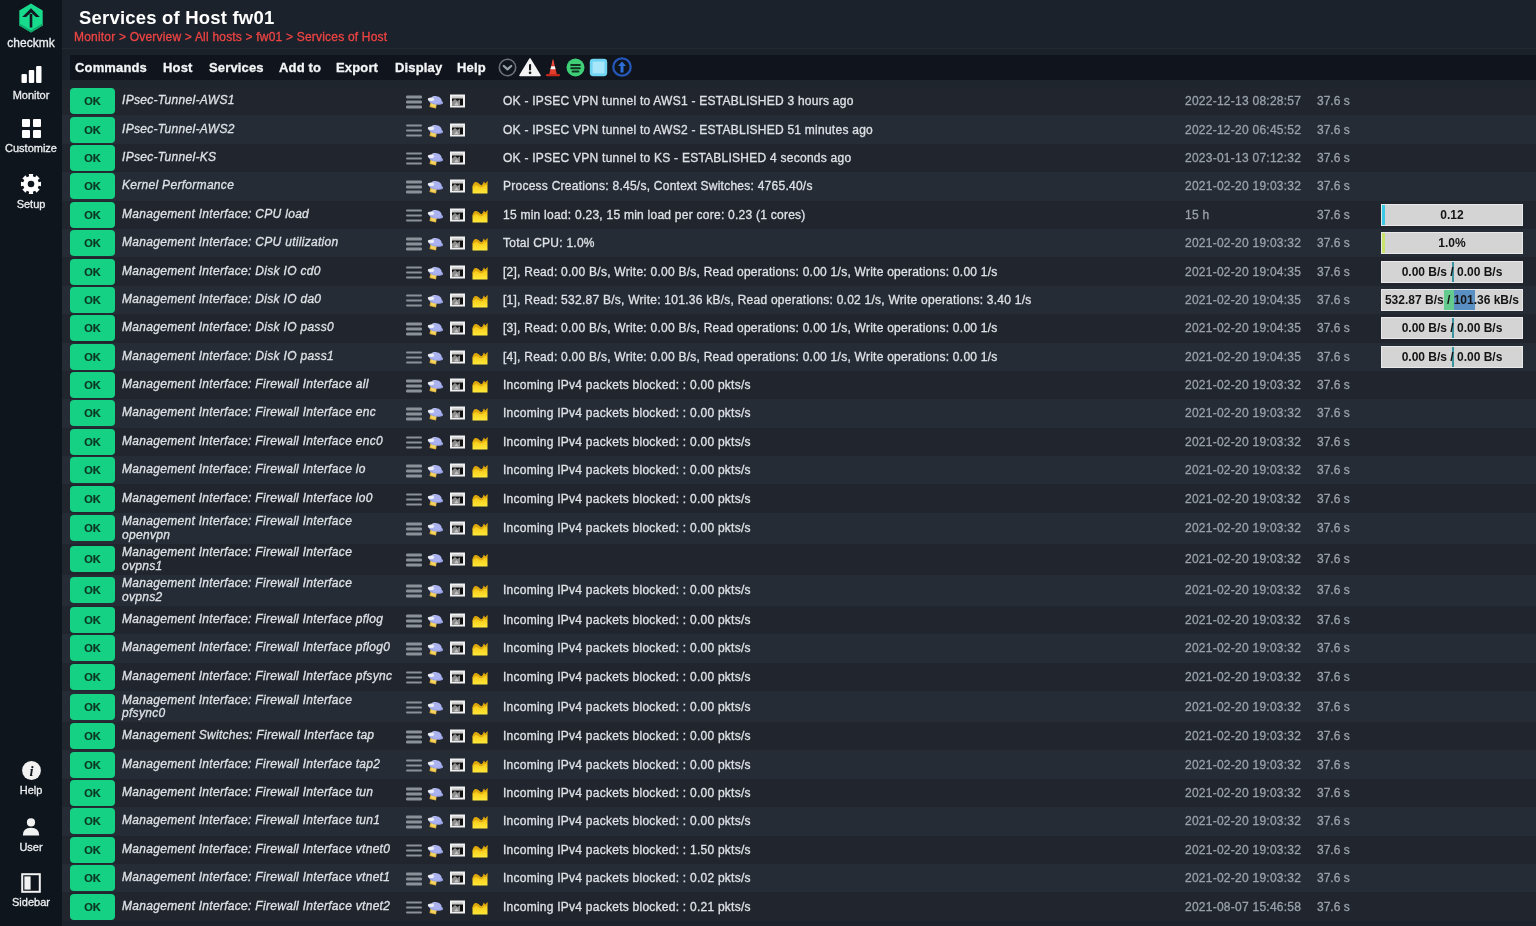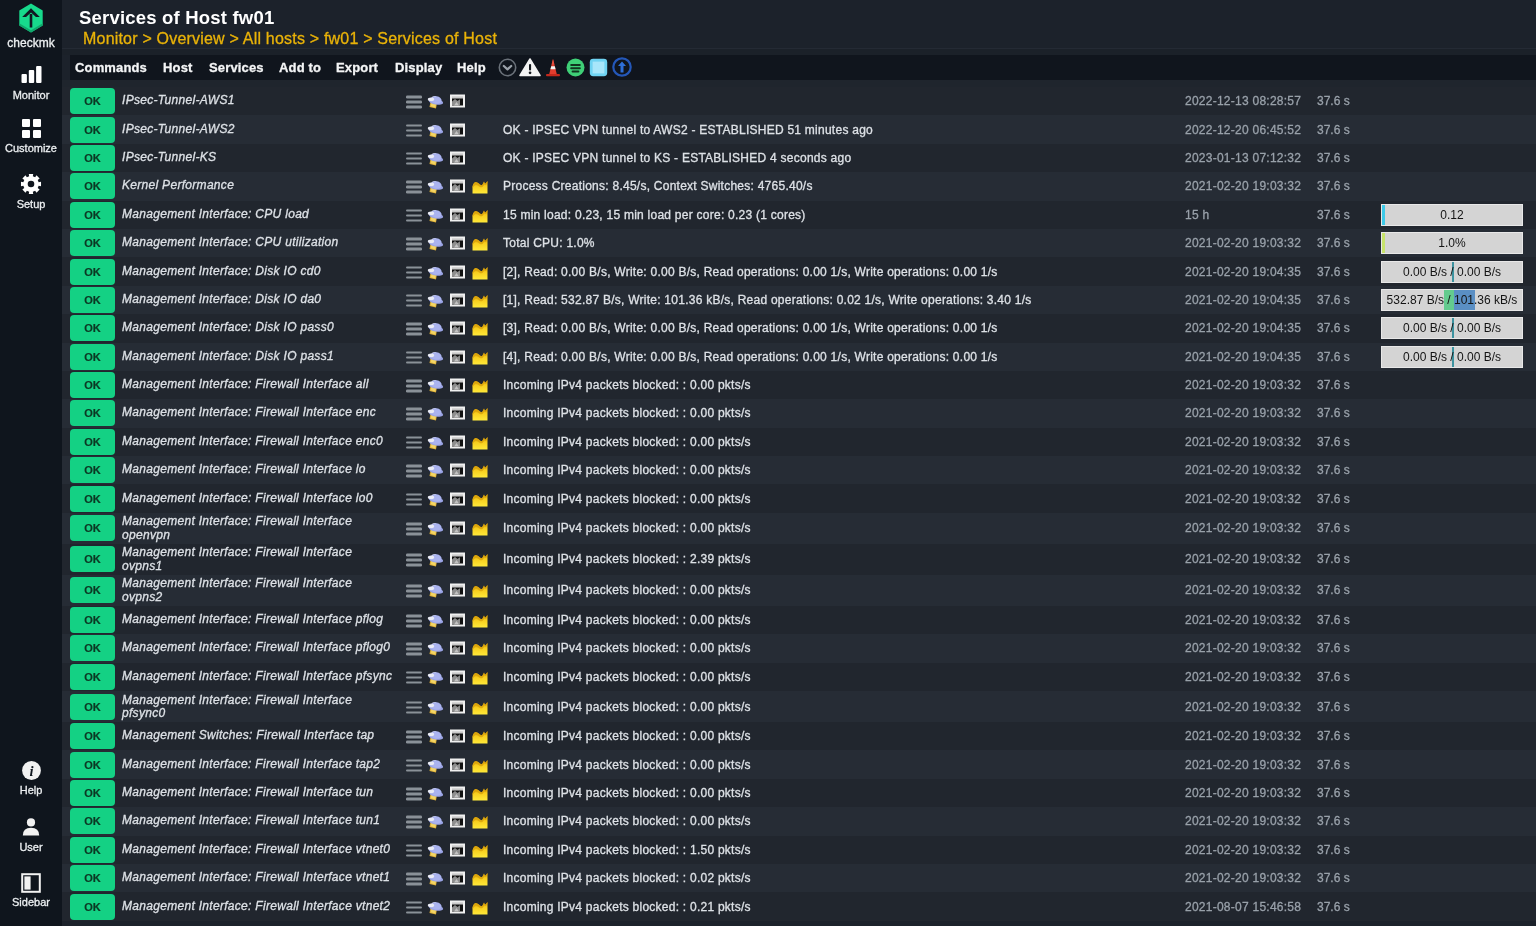--- a/index.html
+++ b/index.html
@@ -5,21 +5,21 @@
 html,body { width:1536px; height:926px; overflow:hidden; background:#1c222b;
   font-family:"Liberation Sans", sans-serif; }
 .svc, .st, .age, .dur, .crumb, .sbitem, .mi { -webkit-text-stroke:0.3px currentColor; }
 .ok { -webkit-text-stroke:0.2px currentColor; }
 #sidebar { position:absolute; left:0; top:0; width:62px; height:926px; background:#0f151d; z-index:5; }
 .sbitem { position:absolute; left:0; width:62px; text-align:center; color:#eceff1; font-size:11px; }
 .sbitem svg { display:block; margin:0 auto 3px; }
 #main { position:absolute; left:62px; top:0; width:1474px; height:926px; background:#1c222b; }
 #pagehead { position:absolute; left:0; top:0; width:1474px; height:53px; background:#1c222b;text-align:center; }
 h1 { position:absolute; left:17px; top:7px; font-size:18.5px; font-weight:bold; color:#fff; letter-spacing:0.2px; }
-.crumb { position:absolute; left:21px; top:30px; font-size:16px; color:#eab308; letter-spacing:0.2px; }
+.crumb { position:absolute; left:12px; top:30px; font-size:12px; color:#ef4444; letter-spacing:0.2px; }
 #hl1 { position:absolute; left:0; top:47.5px; width:1474px; height:1.5px; background:#242a34; }
 #hl2 { position:absolute; left:0; top:49px; width:1474px; height:6px; background:#1b2129; }
 #hl3 { position:absolute; left:0; top:79.5px; width:1474px; height:7.5px; background:#1f252d; }
 #menubar { position:absolute; left:8px; top:55px; width:1466px; height:24.5px; background:#10151d; }
 .mi { position:absolute; top:4.5px; font-size:13px; font-weight:bold; color:#f4f5f6; letter-spacing:0.15px; }
 .mic { position:absolute; top:3px; }
 #table { position:absolute; left:0; top:87px; width:1474px; }
 .row { position:relative; width:1474px;padding-left:33px; }
 .row.odd { background:#21262e; }
 .row.even { background:#262c35; }
@@ -31,21 +31,21 @@
 .iburger { width:16px; height:13px; display:inline-block; position:relative; margin-right:5px; margin-top:2px; }
 .iburger i { display:block; height:2.5px; border-radius:1.25px; background:#8a9198; margin-bottom:2.5px; }
 .ic { margin-right:5px; display:inline-block; }
 .st { position:absolute; left:441px; top:50%; transform:translateY(-50%); width:670px;
   font-size:12px; color:#dde1e6; white-space:nowrap; letter-spacing:0.25px; }
 .age { position:absolute; left:1123px; top:50%; transform:translateY(-50%); font-size:12px; color:#99a1aa; white-space:nowrap; letter-spacing:0.25px; }
 .dur { position:absolute; left:1255px; top:50%; transform:translateY(-50%); font-size:12px; color:#99a1aa; }
 .perf { position:absolute; left:1319px; top:50%; transform:translateY(-50%); width:142px; height:22px;
   background:#d4d4d4; border:1px solid #e8e8e8; overflow:hidden; }
 .perf span { position:absolute; left:0; top:0; width:100%; text-align:center; line-height:20px;
-  font-size:12px; font-weight:normal; color:#141414; }
+  font-size:12px; font-weight:bold; color:#141414; }
 .pb { position:absolute; top:0; height:100%; }
 </style></head>
 <body>
 <div id="main">
   <div id="pagehead">
     <h1>Services of Host fw01</h1>
     <div class="crumb">Monitor &gt; Overview &gt; All hosts &gt; fw01 &gt; Services of Host</div>
   </div>
   <div id="hl1"></div>
     <div id="hl2"></div>
@@ -109,20 +109,21 @@
 <ellipse cx="4" cy="6.8" rx="3.2" ry="1.9" fill="#e9ebf5"></ellipse>
 </svg>
           <svg class="ic" width="17" height="17" viewBox="0 0 17 17">
 <rect x="1" y="2" width="15" height="13" fill="#f0f0f0"></rect>
 <rect x="3" y="4.4" width="11" height="8.6" fill="#111"></rect>
 <rect x="3" y="4.4" width="11" height="1.6" fill="#c9c9c9"></rect>
 <path d="M3 9 L6 6.5 L8.5 8.5 L11 6.8 L11 13 L3 13 Z" fill="#8e8e8e"></path>
 <path d="M5 13 L7.5 9.5 L10 13 Z" fill="#c2c2c2"></path>
 </svg>
         </span>
+        <span class="st">OK - IPSEC VPN tunnel to AWS1 - ESTABLISHED 3 hours ago</span>
         <span class="age">2022-12-13 08:28:57</span>
         <span class="dur">37.6 s</span>
       </div>
 <div class="row even" style="height:28.4px">
         <span class="ok">OK</span>
         <span class="svc">IPsec-Tunnel-AWS2</span>
         <span class="icons">
           <span class="iburger">
             <i></i>
             <i></i>
@@ -783,21 +784,20 @@
               <linearGradient id="gg" x1="0" y1="0" x2="0" y2="1">
 <stop offset="0" stop-color="#e0a50a"></stop>
                 <stop offset="0.45" stop-color="#f8cf1e"></stop>
                 <stop offset="1" stop-color="#ffe93a"></stop>
 </linearGradient>
             </defs>
 <path d="M1.5 16 L1.5 9 Q2.5 4.5 5 4.5 Q7.5 5 9 7 Q10.5 8.5 11.5 7 L13 4 Q13.5 6 14.5 6 L16.5 3.5 L16.5 16 Z" fill="url(#gg)"></path>
 <path d="M1.5 9 Q2.5 4.5 5 4.5 Q7.5 5 9 7 Q10.5 8.5 11.5 7 L13 4 Q13.5 6 14.5 6 L16.5 3.5 L16.5 5.5 Q15 8 13.8 7.2 Q13 6.8 12.5 8.2 Q11 10.5 9 9.5 Q6.5 7.5 5 7.5 Q3 7.5 1.5 11 Z" fill="#d29a08" opacity="0.65"></path>
 </svg>
         </span>
-        <span class="st">Incoming IPv4 packets blocked: : 2.39 pkts/s</span>
         <span class="age">2021-02-20 19:03:32</span>
         <span class="dur">37.6 s</span>
       </div>
 <div class="row even" style="height:31px">
         <span class="ok">OK</span>
         <span class="svc">Management Interface: Firewall Interface<br>ovpns2</span>
         <span class="icons">
           <span class="iburger">
             <i></i>
             <i></i>

